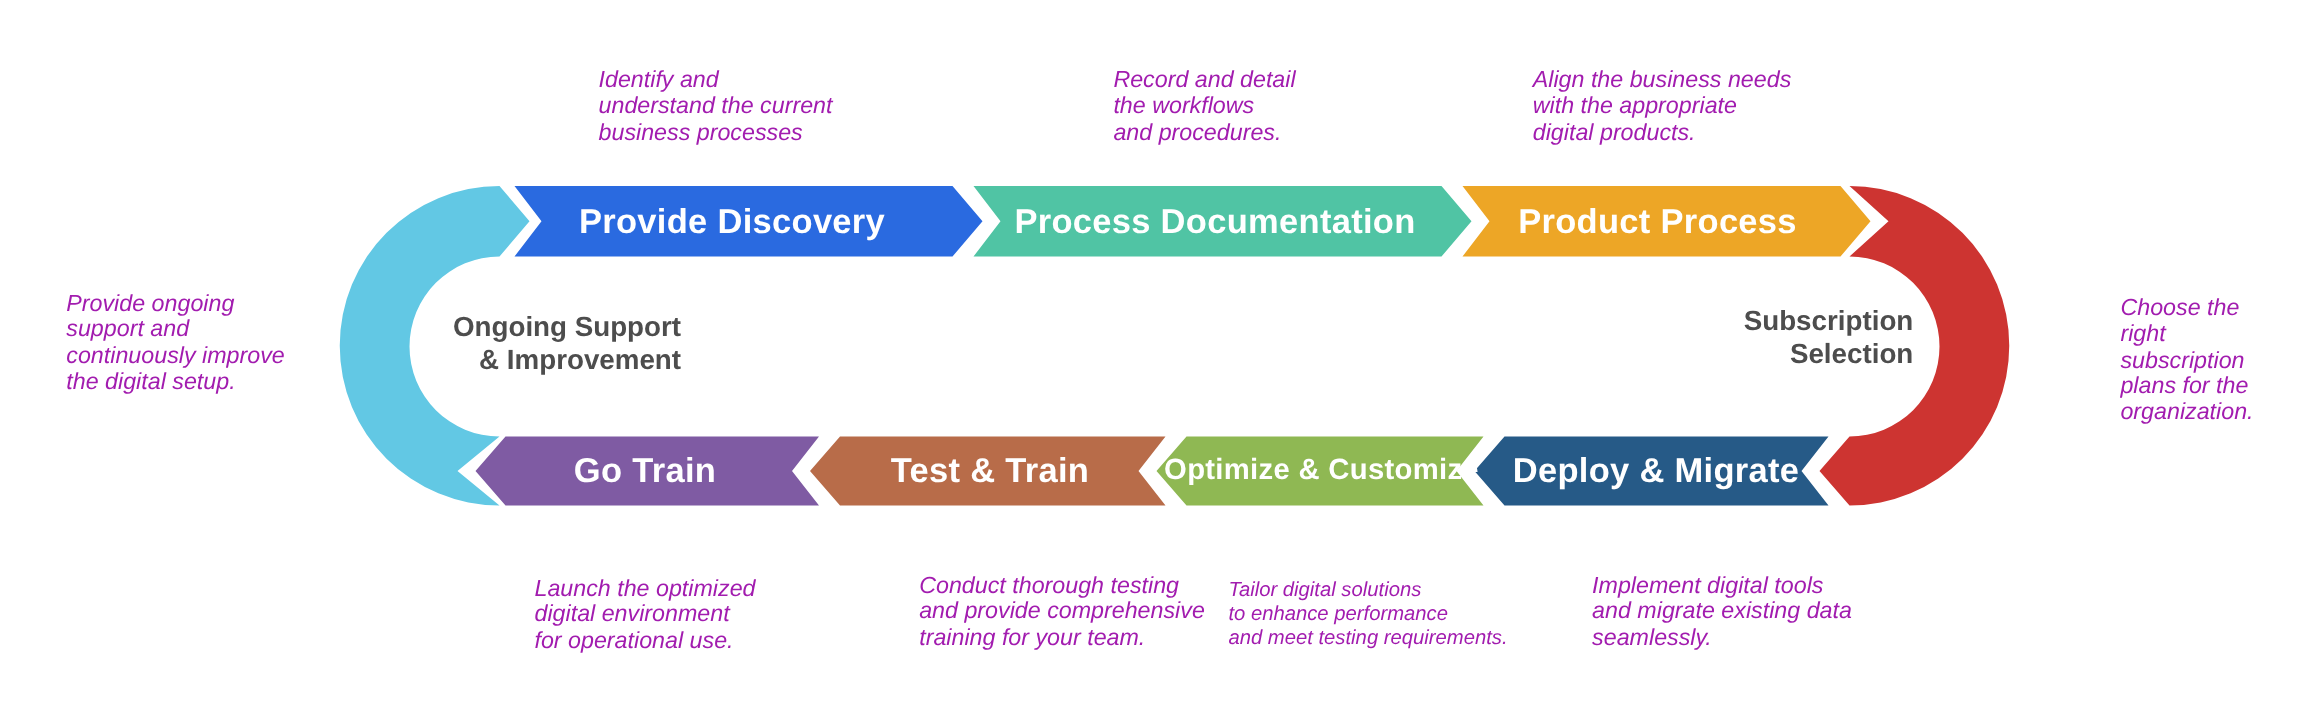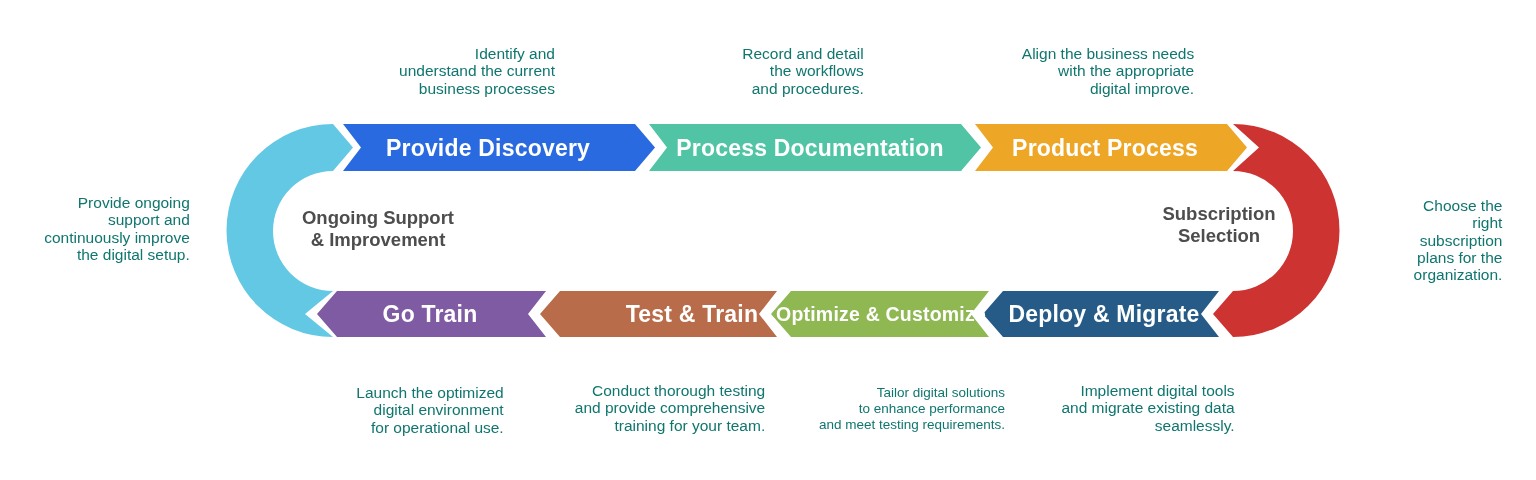--- a/index.html
+++ b/index.html
@@ -21,31 +21,32 @@
     white-space:nowrap;
   }
   .arrow-label.sm{font-size:19.5px;}
   .curve-label{
     position:absolute;
     transform:translate(-50%,-50%);
     color:#4d4d4d;
     font-size:18.5px;
     font-weight:700;
     line-height:1.18;
-    text-align:center;
+    text-align:right;
     white-space:pre-line;
   }
   .desc{
     position:absolute;
     transform:translateX(-50%);
-    color:#0f766e;
+    color:#a21caf;
     font-size:15.5px;
     line-height:1.12;
-    text-align:right;
+    text-align:left;
     white-space:pre-line;
+    font-style:italic;
   }
   .desc.small{font-size:13.5px;line-height:1.18;}
 </style>
 </head>
 <body>
 
 <div class="canvas">
 
   <svg class="shapes" viewBox="0 0 1536 480">
 
@@ -60,52 +61,52 @@
     <path d="M 337,291 L 546,291 L 528,314 L 546,337 L 337,337 L 317,314 Z" fill="#7f5ba3"></path>
     <path d="M 560,291 L 777,291 L 759,314 L 777,337 L 560,337 L 540,314 Z" fill="#b86c49"></path>
     <path d="M 791,291 L 989,291 L 971,314 L 989,337 L 791,337 L 771,314 Z" fill="#8fb853"></path>
     <path d="M 1003,291 L 1219,291 L 1201,314 L 1219,337 L 1003,337 L 983,314 Z" fill="#265a87"></path>
   </svg>
 
   <div class="arrow-label" style="left:488px;top:148px">Provide Discovery</div>
   <div class="arrow-label" style="left:810px;top:148px">Process Documentation</div>
   <div class="arrow-label" style="left:1105px;top:148px">Product Process</div>
   <div class="arrow-label" style="left:430px;top:314px">Go Train</div>
-  <div class="arrow-label" style="left:692px;top:314px">Test &amp; Train</div>
+  <div class="arrow-label" style="left:660px;top:314px">Test &amp; Train</div>
   <div class="arrow-label" style="left:1104px;top:314px">Deploy &amp; Migrate</div>
   <div class="arrow-label sm" style="left:881px;top:314px">Optimize &amp; Customize</div>
 
   <div class="curve-label" style="left:378px;top:229px">Ongoing Support
 &amp; Improvement</div>
   <div class="curve-label" style="left:1219px;top:225px">Subscription
 Selection</div>
 
   <div class="desc" style="left:477px;top:45px">Identify and
 understand the current
 business processes</div>
   <div class="desc" style="left:803px;top:45px">Record and detail
 the workflows
 and procedures.</div>
   <div class="desc" style="left:1108px;top:45px">Align the business needs
 with the appropriate
-digital improve.</div>
+digital products.</div>
 
   <div class="desc" style="left:117px;top:194px">Provide ongoing
 support and
 continuously improve
 the digital setup.</div>
   <div class="desc" style="left:1458px;top:197px">Choose the right
 subscription
 plans for the
 organization.</div>
 
   <div class="desc" style="left:430px;top:384px">Launch the optimized
 digital environment
 for operational use.</div>
-  <div class="desc" style="left:670px;top:382px">Conduct thorough testing
+  <div class="desc" style="left:708px;top:382px">Conduct thorough testing
 and provide comprehensive
 training for your team.</div>
   <div class="desc small" style="left:912px;top:385px">Tailor digital solutions
 to enhance performance
 and meet testing requirements.</div>
   <div class="desc" style="left:1148px;top:382px">Implement digital tools
 and migrate existing data
 seamlessly.</div>
 
 </div>

